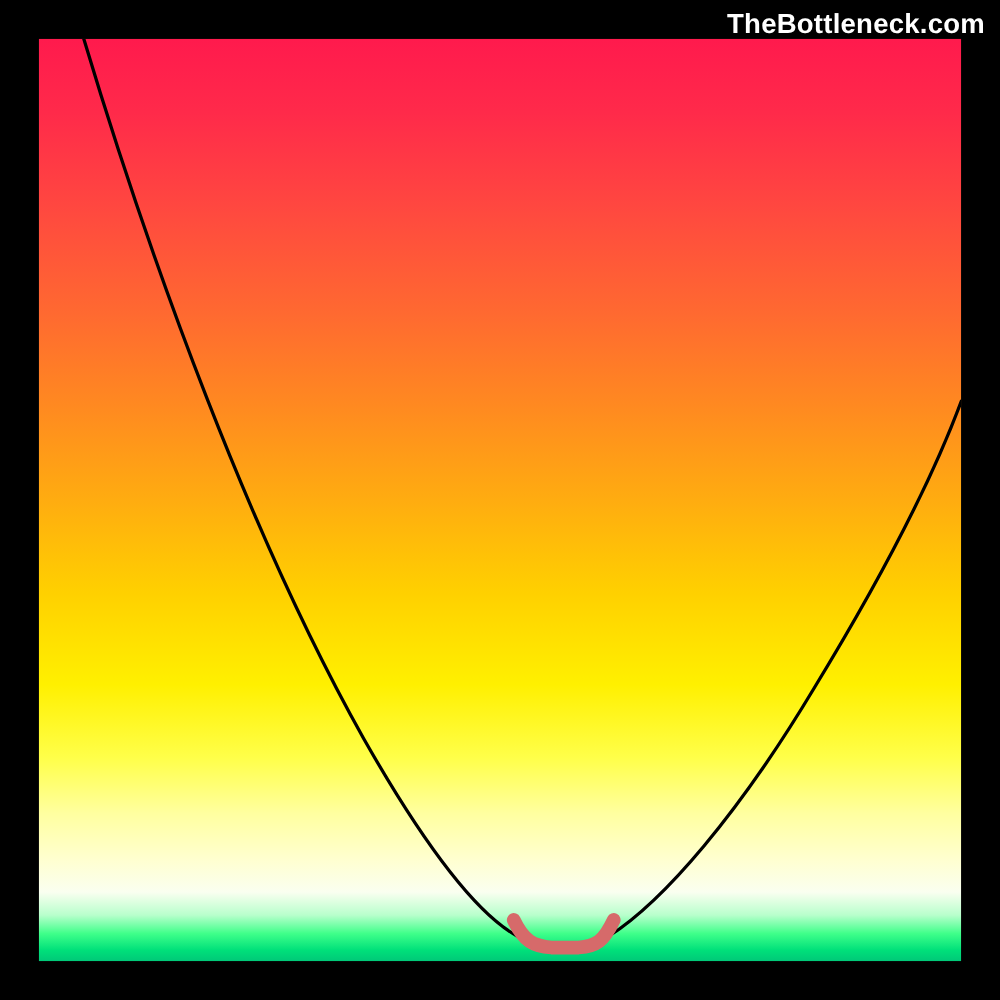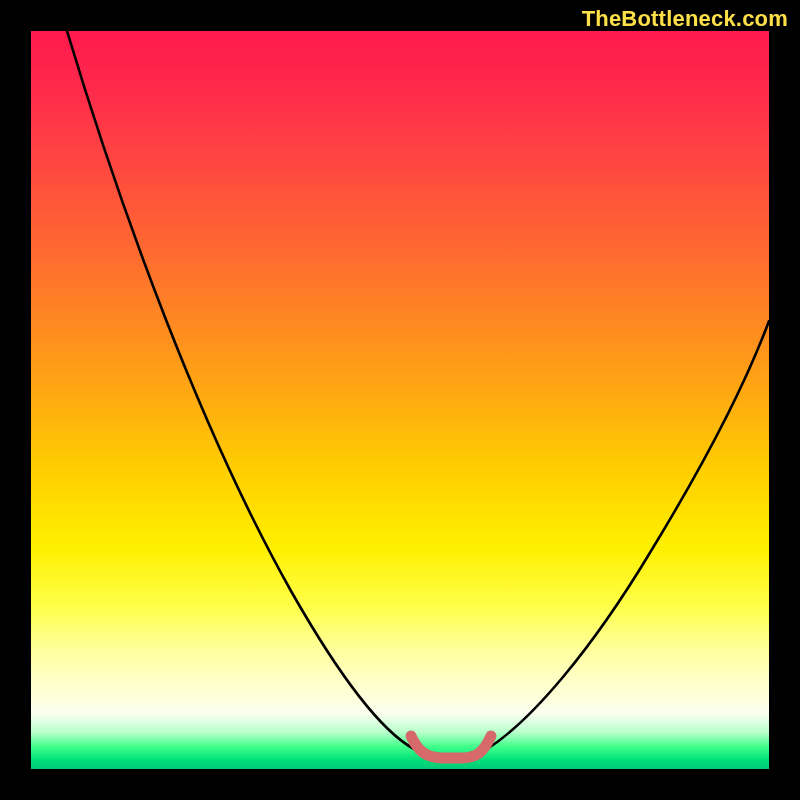--- a/index.html
+++ b/index.html
@@ -46,21 +46,21 @@
     inset: 0;
     width: 738px;
     height: 738px;
   }
   .watermark {
     position: absolute;
     top: 6px;
     right: 12px;
     font-size: 22px;
     font-weight: 600;
-    color: #fde047;
+    color: #ffffff;
     letter-spacing: 0.2px;
     text-align: center;
   }
 </style>
 </head>
 <body>
 
 <div class="watermark">TheBottleneck.com</div>
 
 <div class="frame">

